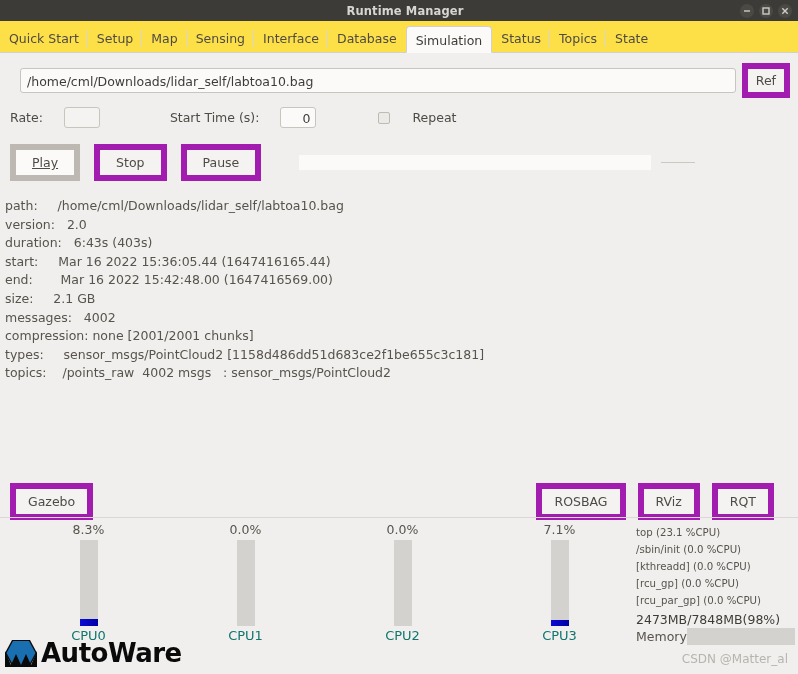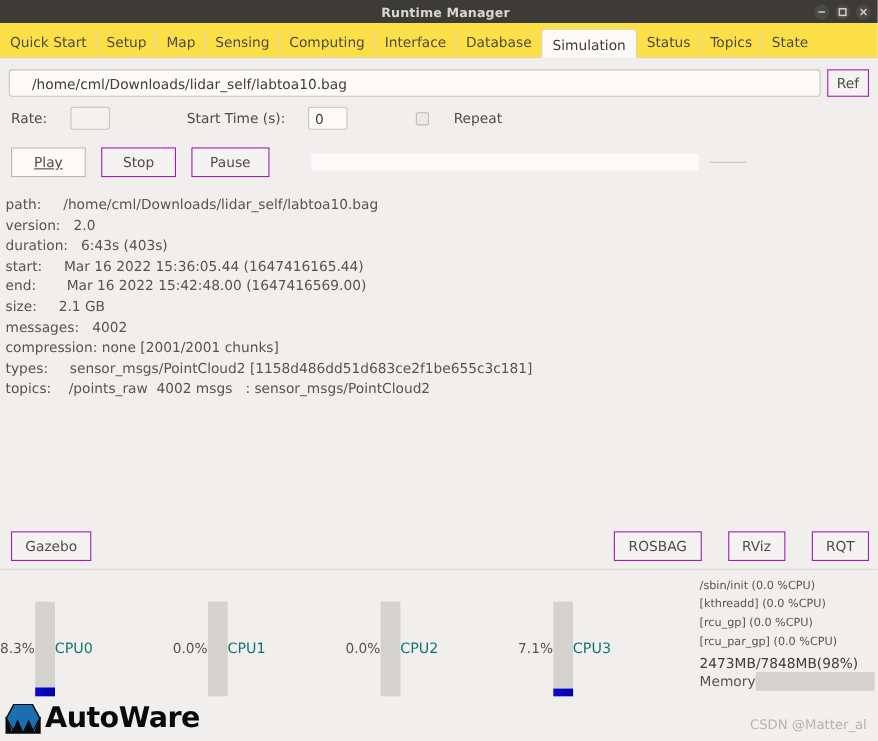--- a/index.html
+++ b/index.html
@@ -110,29 +110,30 @@
     gap: 6px;
   }
   .path-input {
     flex: 1;
     height: 25px;
     background: #fbfaf9;
     border: 1px solid #c8c4be;
     border-radius: 3px;
     font-size: 12.5px;
     color: #3f3c38;
-    padding: 0 20px;
+    padding: 0 6px;
     line-height: 25px;
     box-sizing: border-box;
     overflow: hidden;
     white-space: nowrap;
+    margin-left: 12px;
   }
   .btn {
     background: #f4f3f1;
-    border: 1px solid #a21caf;
+    border: 6px solid #a21caf;
     border-radius: 0;
     font-size: 12.5px;
     color: #4e4b46;
     padding: 4px 10px;
     font-family: "DejaVu Sans", sans-serif;
     box-sizing: border-box;
     white-space: nowrap;
   }
   .btn.focused {
     background: #fbfaf9;
@@ -141,20 +142,21 @@
   }
   .btn.ref { padding: 4px 8px; }
 
   .optrow {
     display: flex;
     align-items: center;
     padding: 9px 0 0 10px;
     font-size: 12.5px;
     color: #4e4b46;
     gap: 16px;
+    text-align: right;
   }
   .optrow .lbl { margin-right: 5px; }
   .small-input {
     background: #f4f3f1;
     border: 1px solid #c8c4be;
     border-radius: 3px;
     height: 21px;
     box-sizing: border-box;
     font-size: 12.5px;
     color: #3f3c38;
@@ -208,31 +210,31 @@
     font-size: 12.5px;
     color: #57534d;
     line-height: 18.6px;
     white-space: pre;
     font-family: "DejaVu Sans", sans-serif;
   }
 
   
   .bottombar {
     position: absolute;
-    left: 0; right: 0;
+    left: 0; right: 16px;
     top: 430px;
     display: flex;
     align-items: center;
     padding: 0 8px 0 10px;
     box-sizing: border-box;
   }
   .bottombar .right {
     margin-left: auto;
     display: flex;
-    gap: 24px;
+    gap: 12px;
   }
   .bottombar .left { display: flex; gap: 10px; }
   .bottombar .btn { padding: 5px 12px; }
 
   .hr {
     position: absolute;
     left: 0; right: 0;
     top: 464px;
     height: 1px;
     background: #dbd8d3;
@@ -248,23 +250,24 @@
     display: flex;
   }
   .cpus {
     width: 628px;
     display: flex;
     position: relative;
   }
   .cpu {
     flex: 1;
     display: flex;
-    flex-direction: row;
-    align-items: center;
-    position: relative;
+    flex-direction: column;
+    align-items: center;
+    position: relative;
+    padding-left: 20px;
   }
   .cpu-pct {
     font-size: 12.5px;
     color: #57534d;
     margin-top: 3px;
     margin-bottom: 3px;
   }
   .cpu-bar {
     width: 18px;
     height: 86px;
@@ -375,21 +378,20 @@
         </svg>
     </span>
   </div>
 </div>
 
 <div class="tabbar">
   <div class="tab">Quick Start</div>
   <div class="tab">Setup</div>
   <div class="tab">Map</div>
   <div class="tab">Sensing</div>
-  <div class="tab">Computing</div>
   <div class="tab">Interface</div>
   <div class="tab last-sep">Database</div>
   <div class="tab active">Simulation</div>
   <div class="tab">Status</div>
   <div class="tab">Topics</div>
   <div class="tab last-sep">State</div>
 </div>
 
 <div class="content">
 
@@ -469,20 +471,21 @@
       <div class="cpu">
         <div class="cpu-pct">7.1%</div>
         <div class="cpu-bar">
             <div class="cpu-fill" style="height: 7.1%;"></div>
           </div>
         <div class="cpu-label">CPU3</div>
       </div>
     </div>
 
     <div class="sysinfo">
+      <div class="proc">top (23.1 %CPU)</div>
       <div class="proc">/sbin/init (0.0 %CPU)</div>
       <div class="proc">[kthreadd] (0.0 %CPU)</div>
       <div class="proc">[rcu_gp] (0.0 %CPU)</div>
       <div class="proc">[rcu_par_gp] (0.0 %CPU)</div>
       <div class="mem-text">2473MB/7848MB(98%)</div>
       <div class="mem-row">
         <span class="mem-label">Memory</span>
         <span class="mem-bar"><span class="mem-fill" style="width: 31%;"></span></span>
       </div>
     </div>

